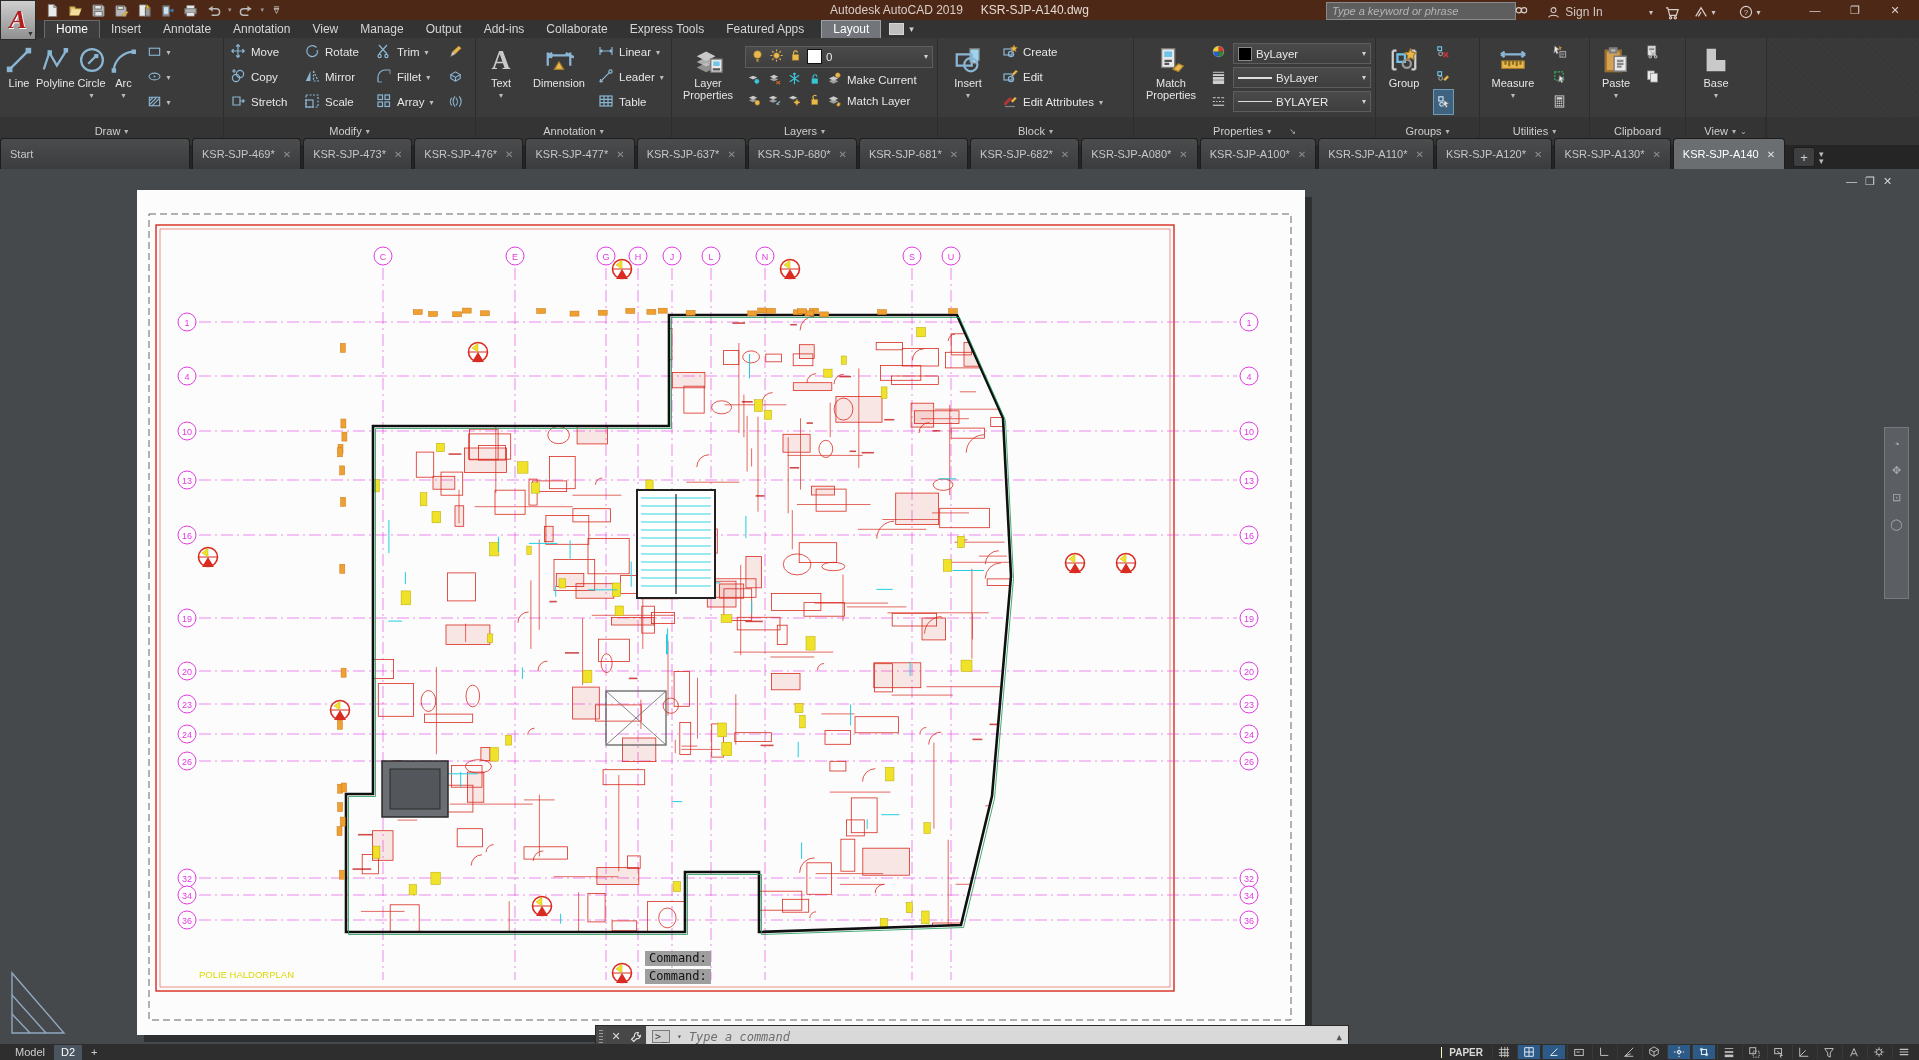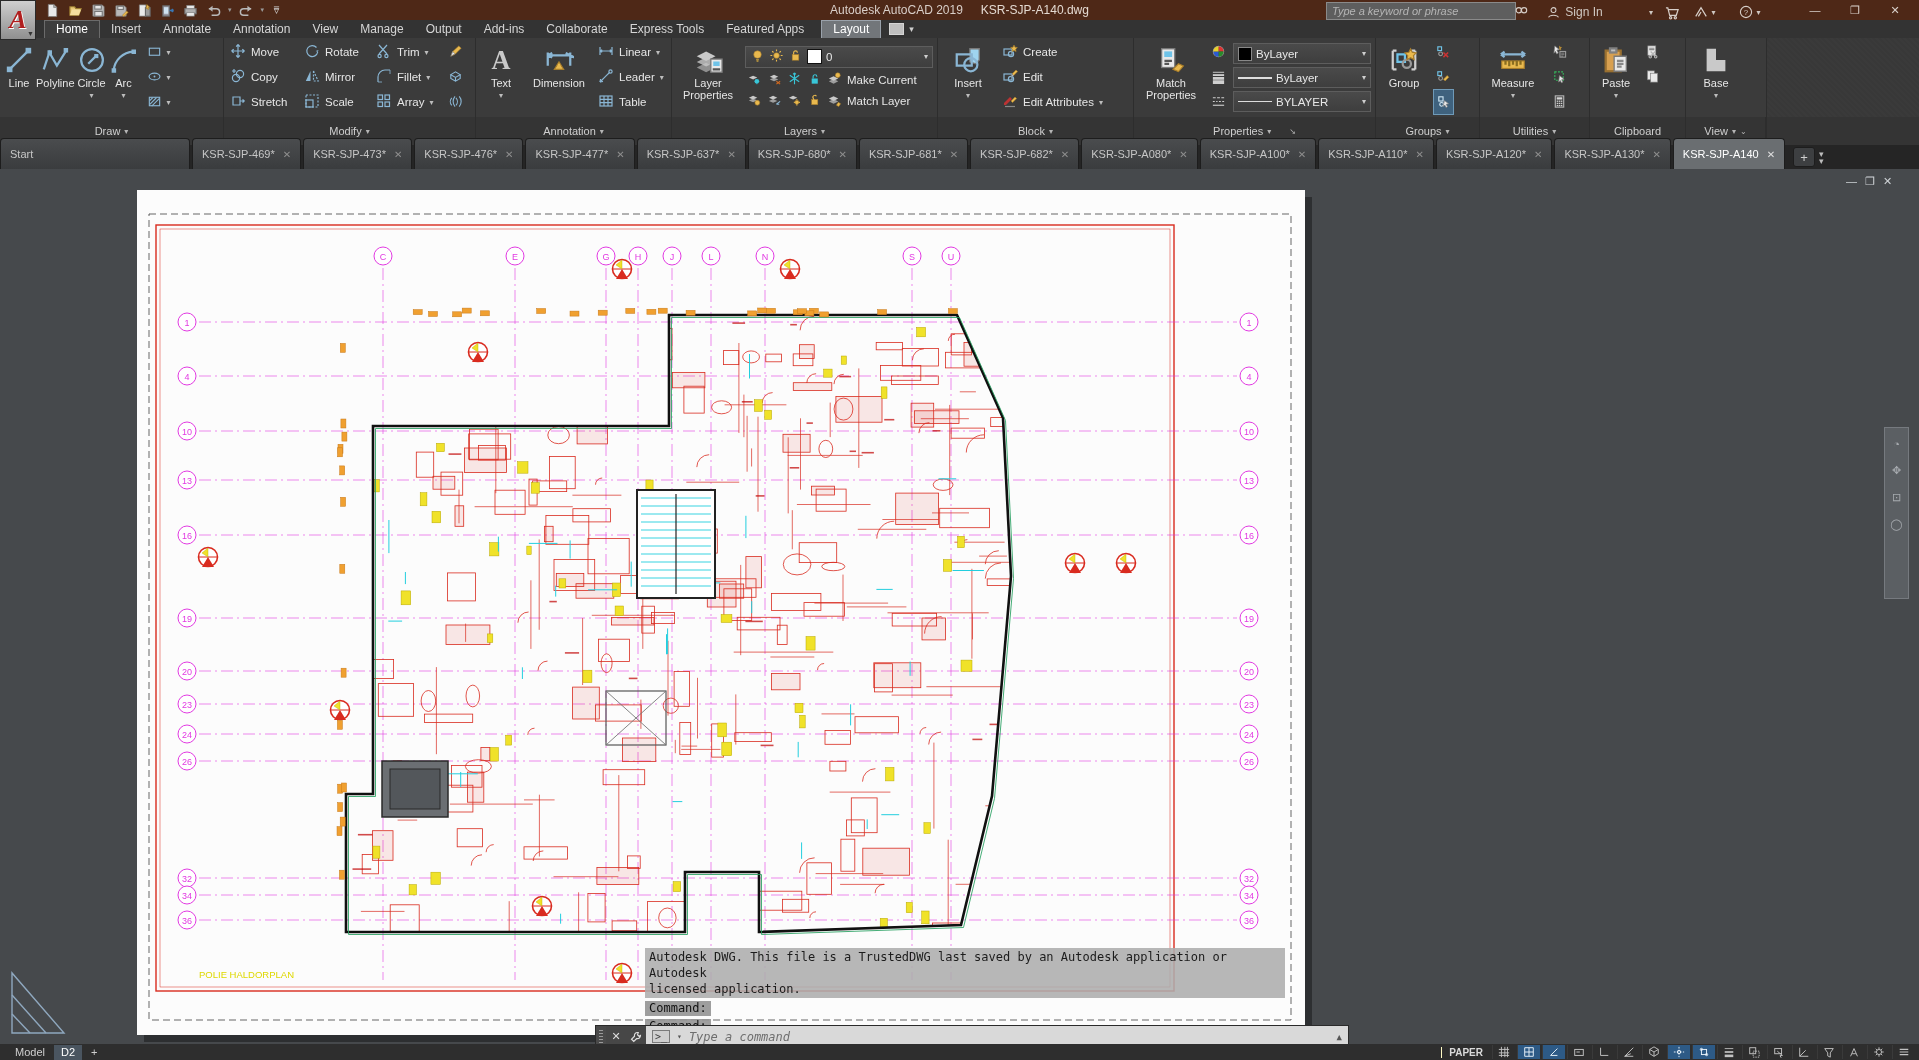--- a/index.html
+++ b/index.html
@@ -1464,24 +1464,20 @@
 
     <svg class="abs" style="left:8px;top:800px;" width="60" height="70" viewBox="0 0 60 70">
       <g fill="none" stroke="#8fa8bf" stroke-width="1.4">
         <path d="M4 4 L4 64 L56 64 Z"></path>
           <path d="M4 26 L38 64"></path>
           <path d="M4 45 L22 64"></path>
       </g>
     </svg>
 
     <div id="cmdhist">
-      <div class="msg">
-        <span>Autodesk DWG.  This file is a TrustedDWG last saved by an Autodesk application or Autodesk</span><br>
-        <span>licensed application.</span>
-      </div>
       <div><span class="chip">Command:</span></div>
       <div><span class="chip">Command:</span></div>
     </div>
   </div>
 
   <div class="abs" id="cmdbar">
     <div id="cmdgrip">
         <div class="dots"></div>
       </div>
     <div class="cmdtool">✕</div>

